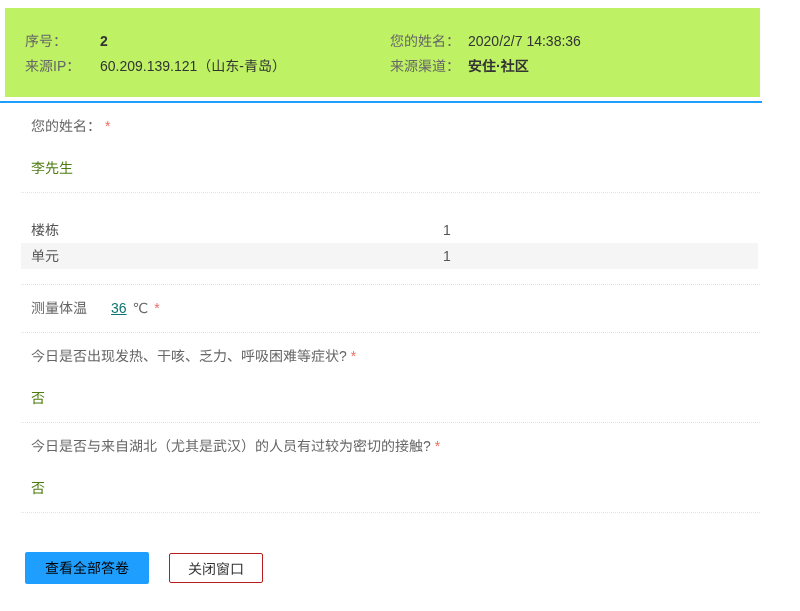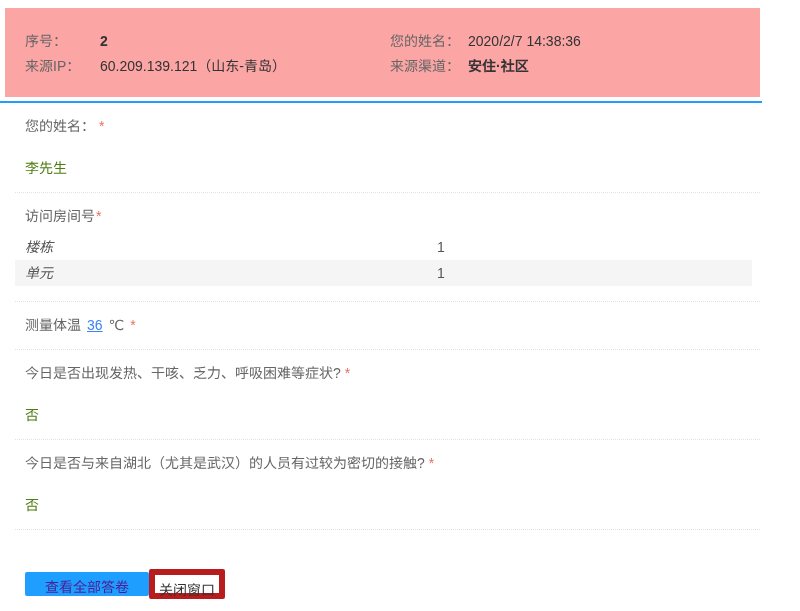--- a/index.html
+++ b/index.html
@@ -9,21 +9,21 @@
     font-family: "Liberation Sans", "DejaVu Sans", sans-serif;
     font-size: 14px;
     color: #333;
     overflow: hidden;
   }
   .wrap { width: 762px; }
 
   
   .meta-panel {
     margin: 8px 2px 0 5px;
-    background: #fca5a5;
+    background: #bef264;
     padding: 21px 0 18px 20px;
     display: flex;
     align-items: flex-end;
   }
   .meta-col-left  { flex: 0 0 365px; }
   .meta-col-right { flex: 1; }
   .meta-row { display: flex; line-height: 25px; }
   .meta-label { color: #666; }
   .meta-col-left  .meta-label { width: 75px; }
   .meta-col-right .meta-label { width: 78px; }
@@ -31,72 +31,73 @@
   .meta-value.bold { font-weight: 700; }
 
   .blue-divider {
     height: 2px;
     background: #1E9FFF;
     margin-top: 4px;
     width: 762px;
   }
 
   
-  .content { padding: 0 2px 0 15px; width: 762px; }
+  .content { padding: 0 2px 0 21px; width: 762px; }
   .section { padding: 15px 0 15px 10px; }
   .section + .dotted, .dotted { border-top: 1px dotted #e2e2e2; }
   .q-label { color: #666; line-height: 17px; }
   .q-answer { color: #4d7c0f; margin-top: 25px; line-height: 17px; }
   .req { color: #ec6a5e; margin-left: 4px; }
   .req.tight { margin-left: 1px; }
 
   
   .room-table { margin-top: 9px; margin-left: -10px; width: 737px; }
   .room-row {
     display: flex;
     padding: 5px 0 5px 10px;
     line-height: 16px;
     color: #555;
   }
   .room-row.stripe { background: #f5f5f5; justify-content: space-between; }
-  .room-cell-label { flex: 0 0 412px; font-style: italic; }
+  .room-cell-label { flex: 0 0 412px; }
   .room-cell-value { flex: 1; color: #555; }
 
   
   .temp-line { color: #666; line-height: 17px; }
   .temp-value {
-    color: #3b82f6;
+    color: #0f766e;
     text-decoration: underline;
-    margin: 0 6px 0 6px;
+    margin: 0 6px 0 24px;
   }
   .temp-unit { margin-right: 2px; }
 
   
   .actions { margin: 39px 0 0 25px; display: flex; align-items: center; }
   .btn {
     display: inline-block;
     font-size: 14px;
     font-family: "Liberation Sans", "DejaVu Sans", sans-serif;
     cursor: pointer;
     border-radius: 2px;
     line-height: 1;
   }
   .btn-primary {
     background: #1E9FFF;
-    color: #4c1d95;
+    color: #000000;
     border: none;
     padding: 8px 20px;
-    height: 24px;
+    height: 32px;
   }
   .btn-default {
     background: #ffffff;
     color: #333;
-    border: 6px solid #b91c1c;
-    padding: 8px 4px;
+    border: 1px solid #b91c1c;
+    padding: 8px 18px;
     height: 30px;
+    margin-left: 20px;
   }
 </style>
 </head>
 <body>
 
 <div class="wrap">
 
   <div class="meta-panel">
     <div class="meta-col-left">
       <div class="meta-row">
@@ -123,21 +124,20 @@
   <div class="blue-divider"></div>
 
   <div class="content">
 
     <div class="section">
       <div class="q-label"><span>您的姓名：</span><span class="req">*</span></div>
       <div class="q-answer">李先生</div>
     </div>
 
     <div class="section dotted">
-      <div class="q-label"><span>访问房间号</span><span class="req tight">*</span></div>
       <div class="room-table">
         <div class="room-row">
           <span class="room-cell-label">楼栋</span>
           <span class="room-cell-value">1</span>
         </div>
         <div class="room-row stripe">
           <span class="room-cell-label">单元</span>
           <span class="room-cell-value">1</span>
         </div>
       </div>

